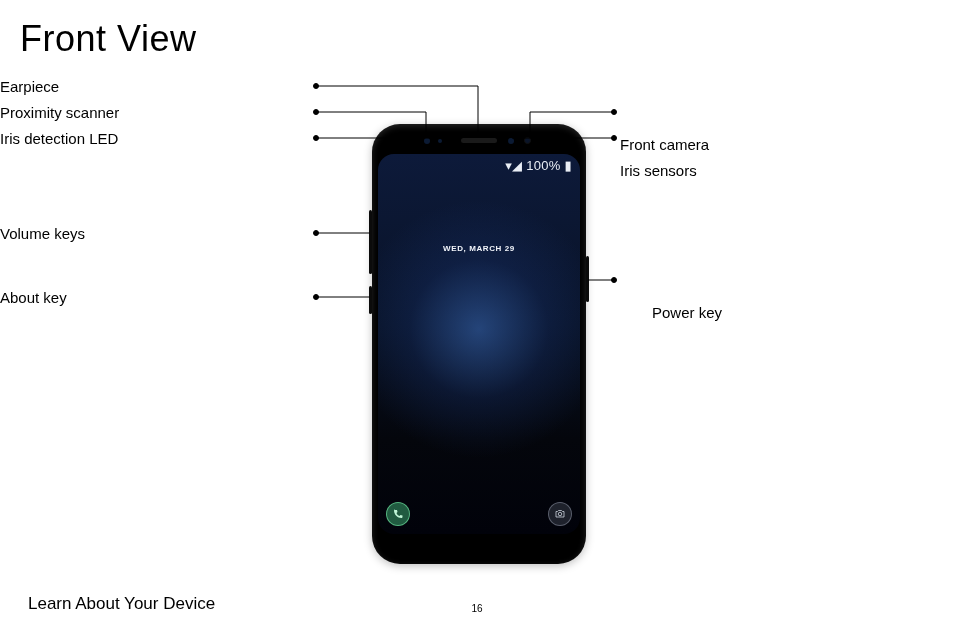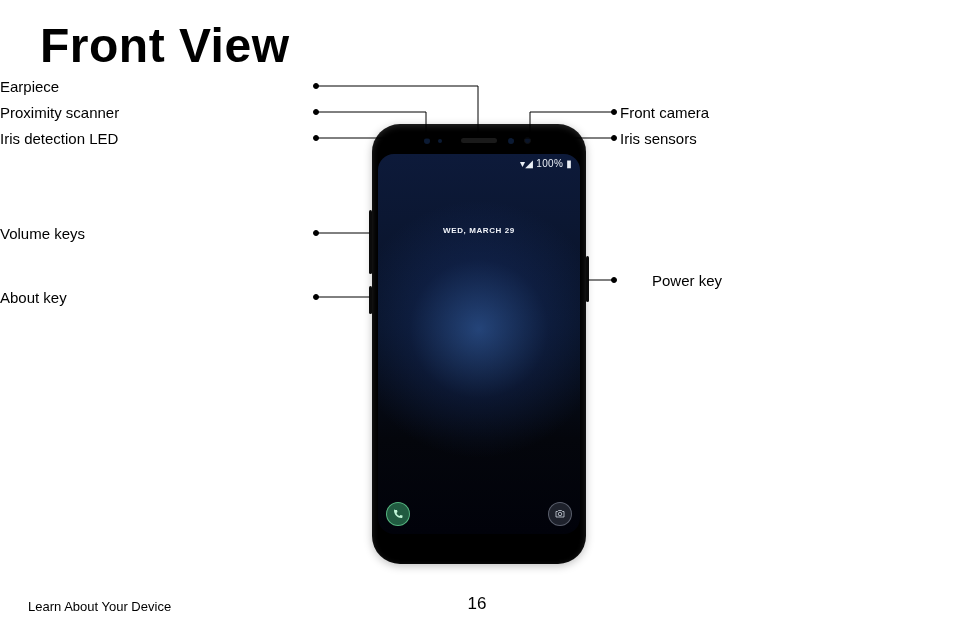--- a/index.html
+++ b/index.html
@@ -8,37 +8,37 @@
     height: 636px;
     background: #fff;
     font-family: Arial, Helvetica, sans-serif;
     color: #000;
     position: relative;
     overflow: hidden;
   }
   .title {
     position: absolute;
     top: 18px;
-    left: 40px;
-    font-size: 48px;
-    font-weight: 700;
+    left: 20px;
+    font-size: 36px;
+    font-weight: 400;
     letter-spacing: 0.5px;
   }
   .footer-left {
     position: absolute;
     bottom: 22px;
     left: 28px;
-    font-size: 13px;
+    font-size: 17px;
   }
   .footer-page {
     position: absolute;
     bottom: 22px;
     left: 50%;
     transform: translateX(-50%);
-    font-size: 17px;
+    font-size: 10px;
   }
   
   .phone {
     position: absolute;
     left: 372px;
     top: 124px;
     width: 214px;
     height: 440px;
     background: #000;
     border-radius: 28px;
@@ -58,40 +58,40 @@
     position: absolute;
     left: 50%; top: 46%;
     transform: translate(-50%, -50%);
     width: 280px; height: 280px;
     background: radial-gradient(circle, rgba(60,110,190,0.55) 0%, rgba(30,60,130,0.25) 35%, rgba(0,0,0,0) 65%);
   }
   .statusbar {
     position: absolute;
     top: 4px; right: 8px;
     color: #e9eef5;
-    font-size: 10px;
+    font-size: 13px;
     letter-spacing: 0.3px;
   }
   .clock {
     position: absolute;
     left: 0; right: 0;
     top: 62px;
     text-align: center;
     color: #f1f4fa;
     font-weight: 300;
   }
   .clock .hh, .clock .mm {
     display: block;
     font-size: 40px;
     line-height: 38px;
     letter-spacing: 2px;
   }
   .clock .date {
     display: block;
-    margin-top: 10px;
+    margin-top: 28px;
     font-size: 8px;
     font-weight: 700;
     letter-spacing: 0.6px;
   }
   .dock {
     position: absolute;
     bottom: 8px; left: 8px; right: 8px;
     display: flex;
     justify-content: space-between;
     align-items: center;
@@ -116,21 +116,21 @@
   .vol-keys { left: -3px; top: 86px; width: 3px; height: 64px; }
   .bixby-key { left: -3px; top: 162px; width: 3px; height: 28px; }
   .power-key { right: -3px; top: 132px; width: 3px; height: 46px; }
   
   .callout {
     position: absolute;
     font-size: 15px;
     color: #000;
     white-space: nowrap;
   }
-  .callout.right { text-align: right; }
+  .callout.right { text-align: right; margin-top: 32px; }
   .callout.left  { text-align: left; }
   .leader {
     position: absolute;
     stroke: #000;
     fill: none;
     pointer-events: none;
   }
   .dot { fill: #000; }
 </style>
 </head>

